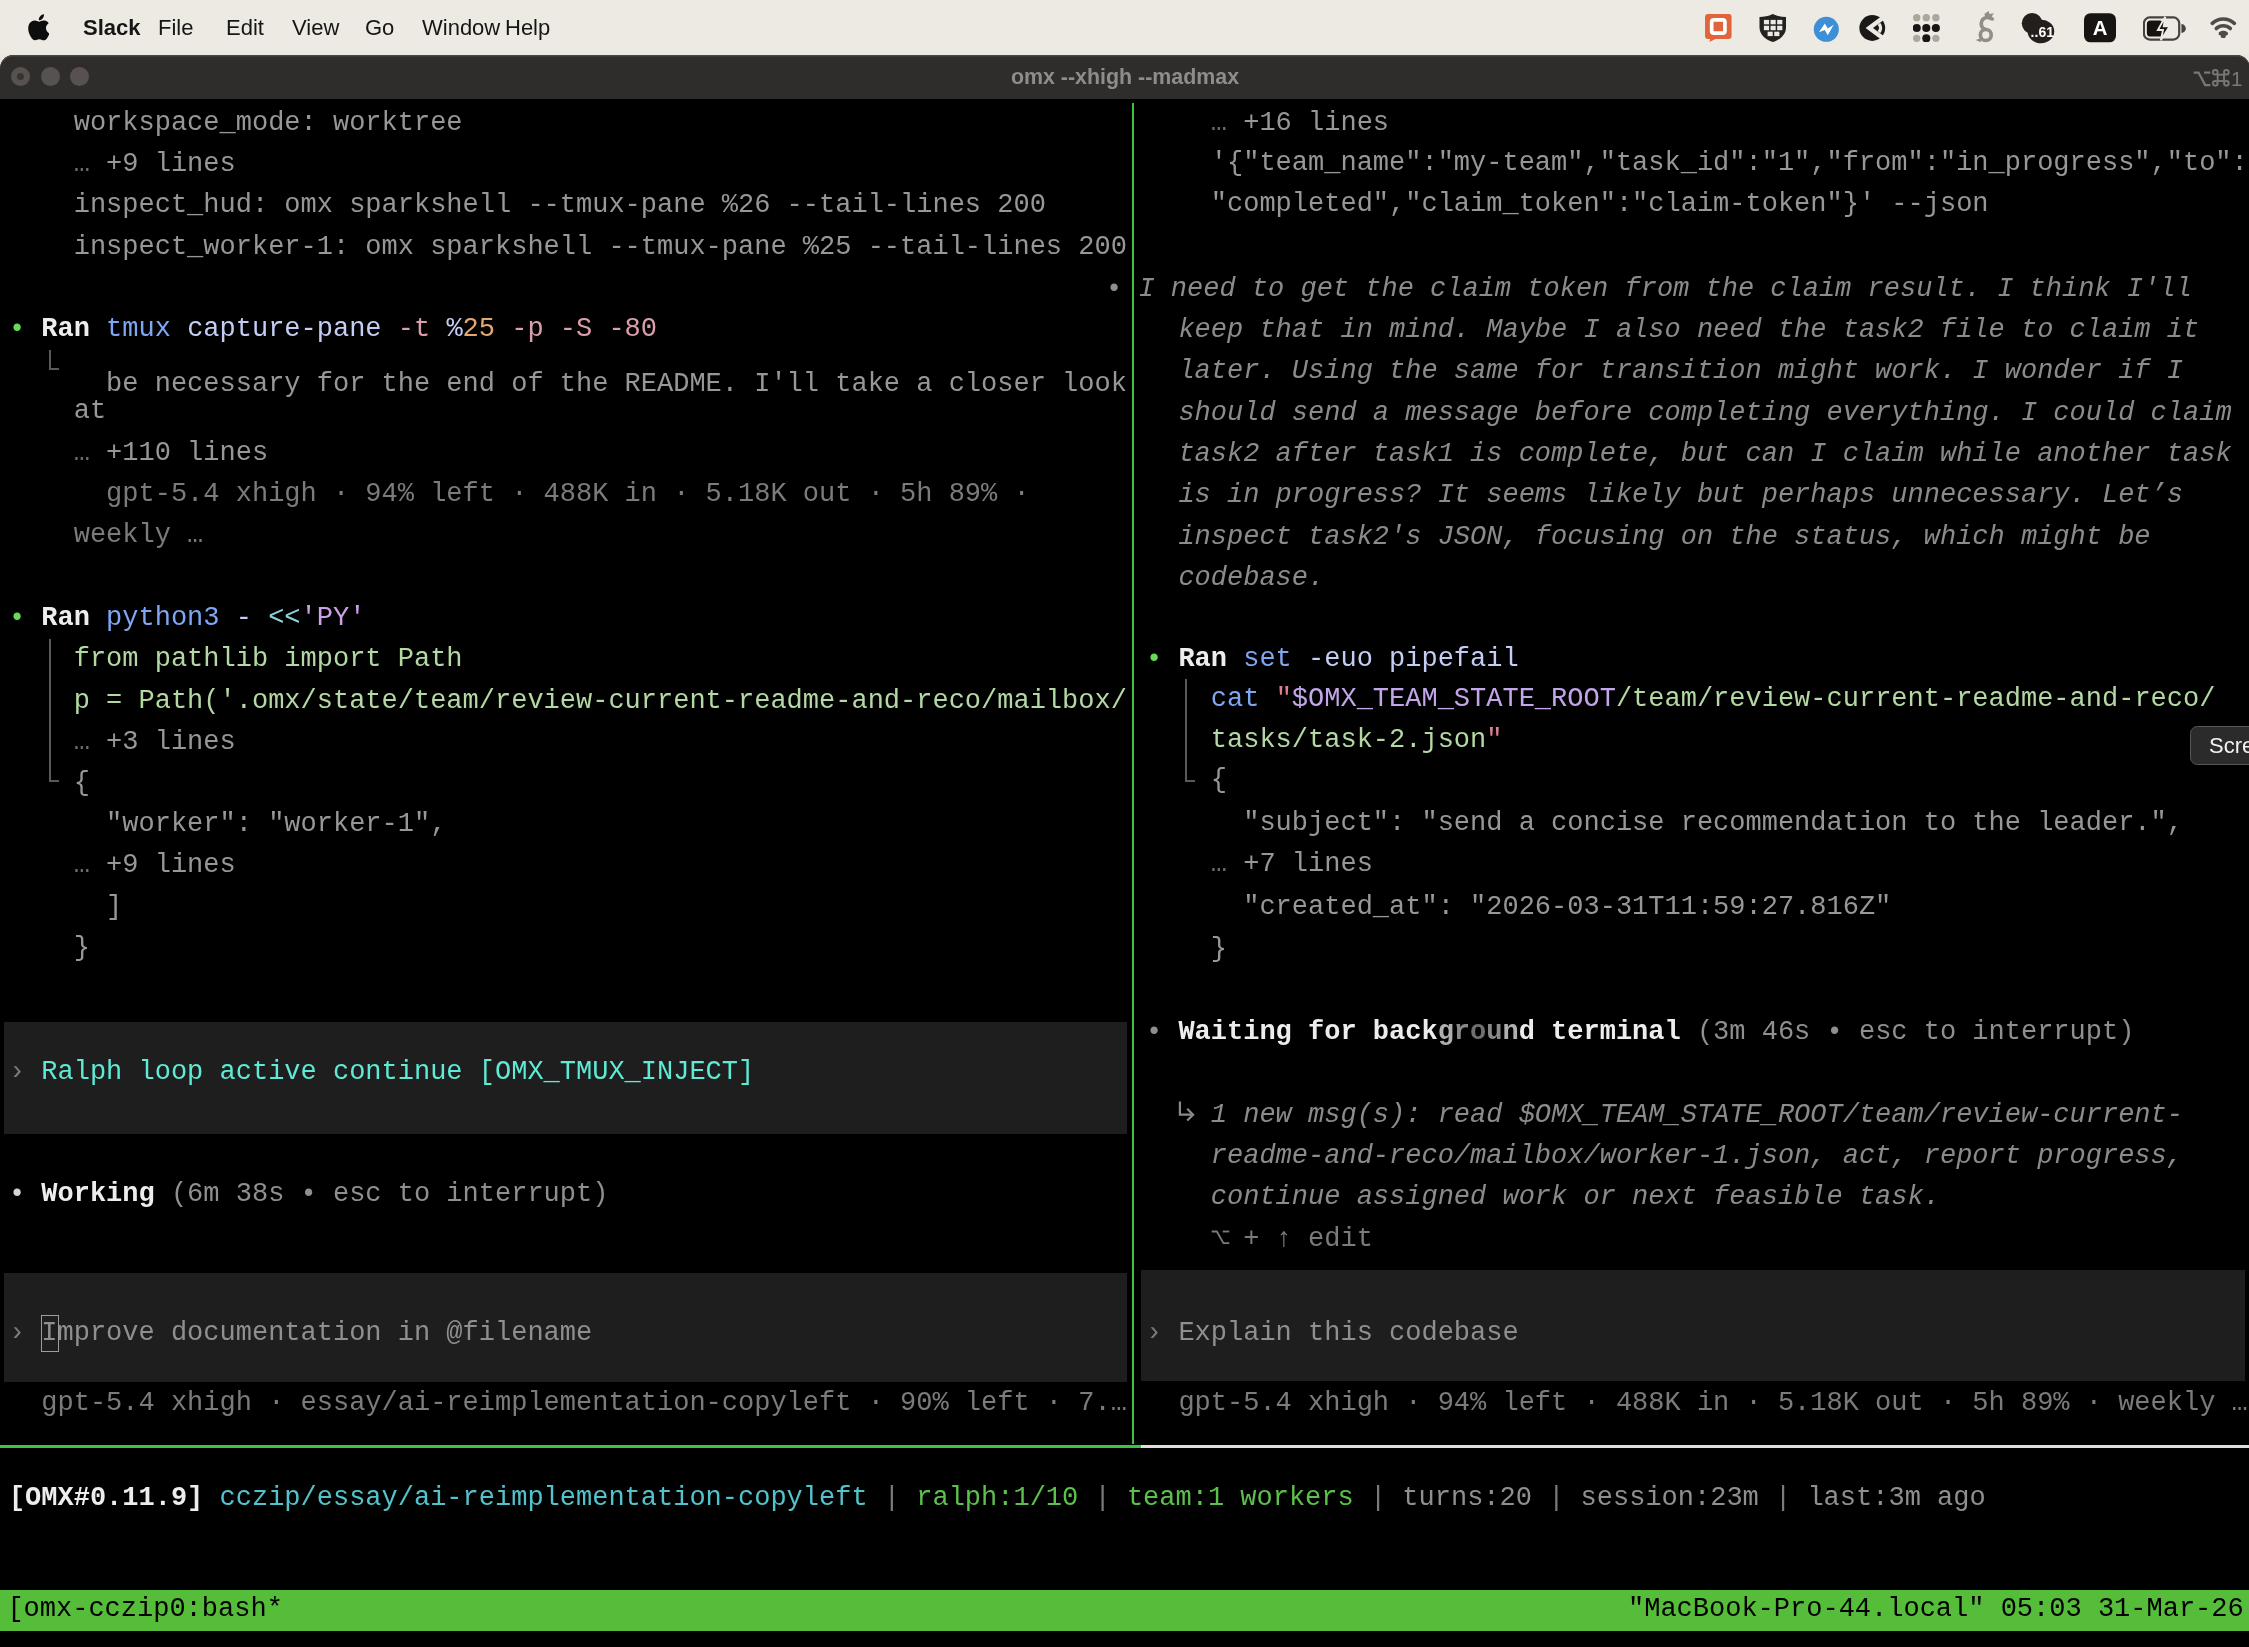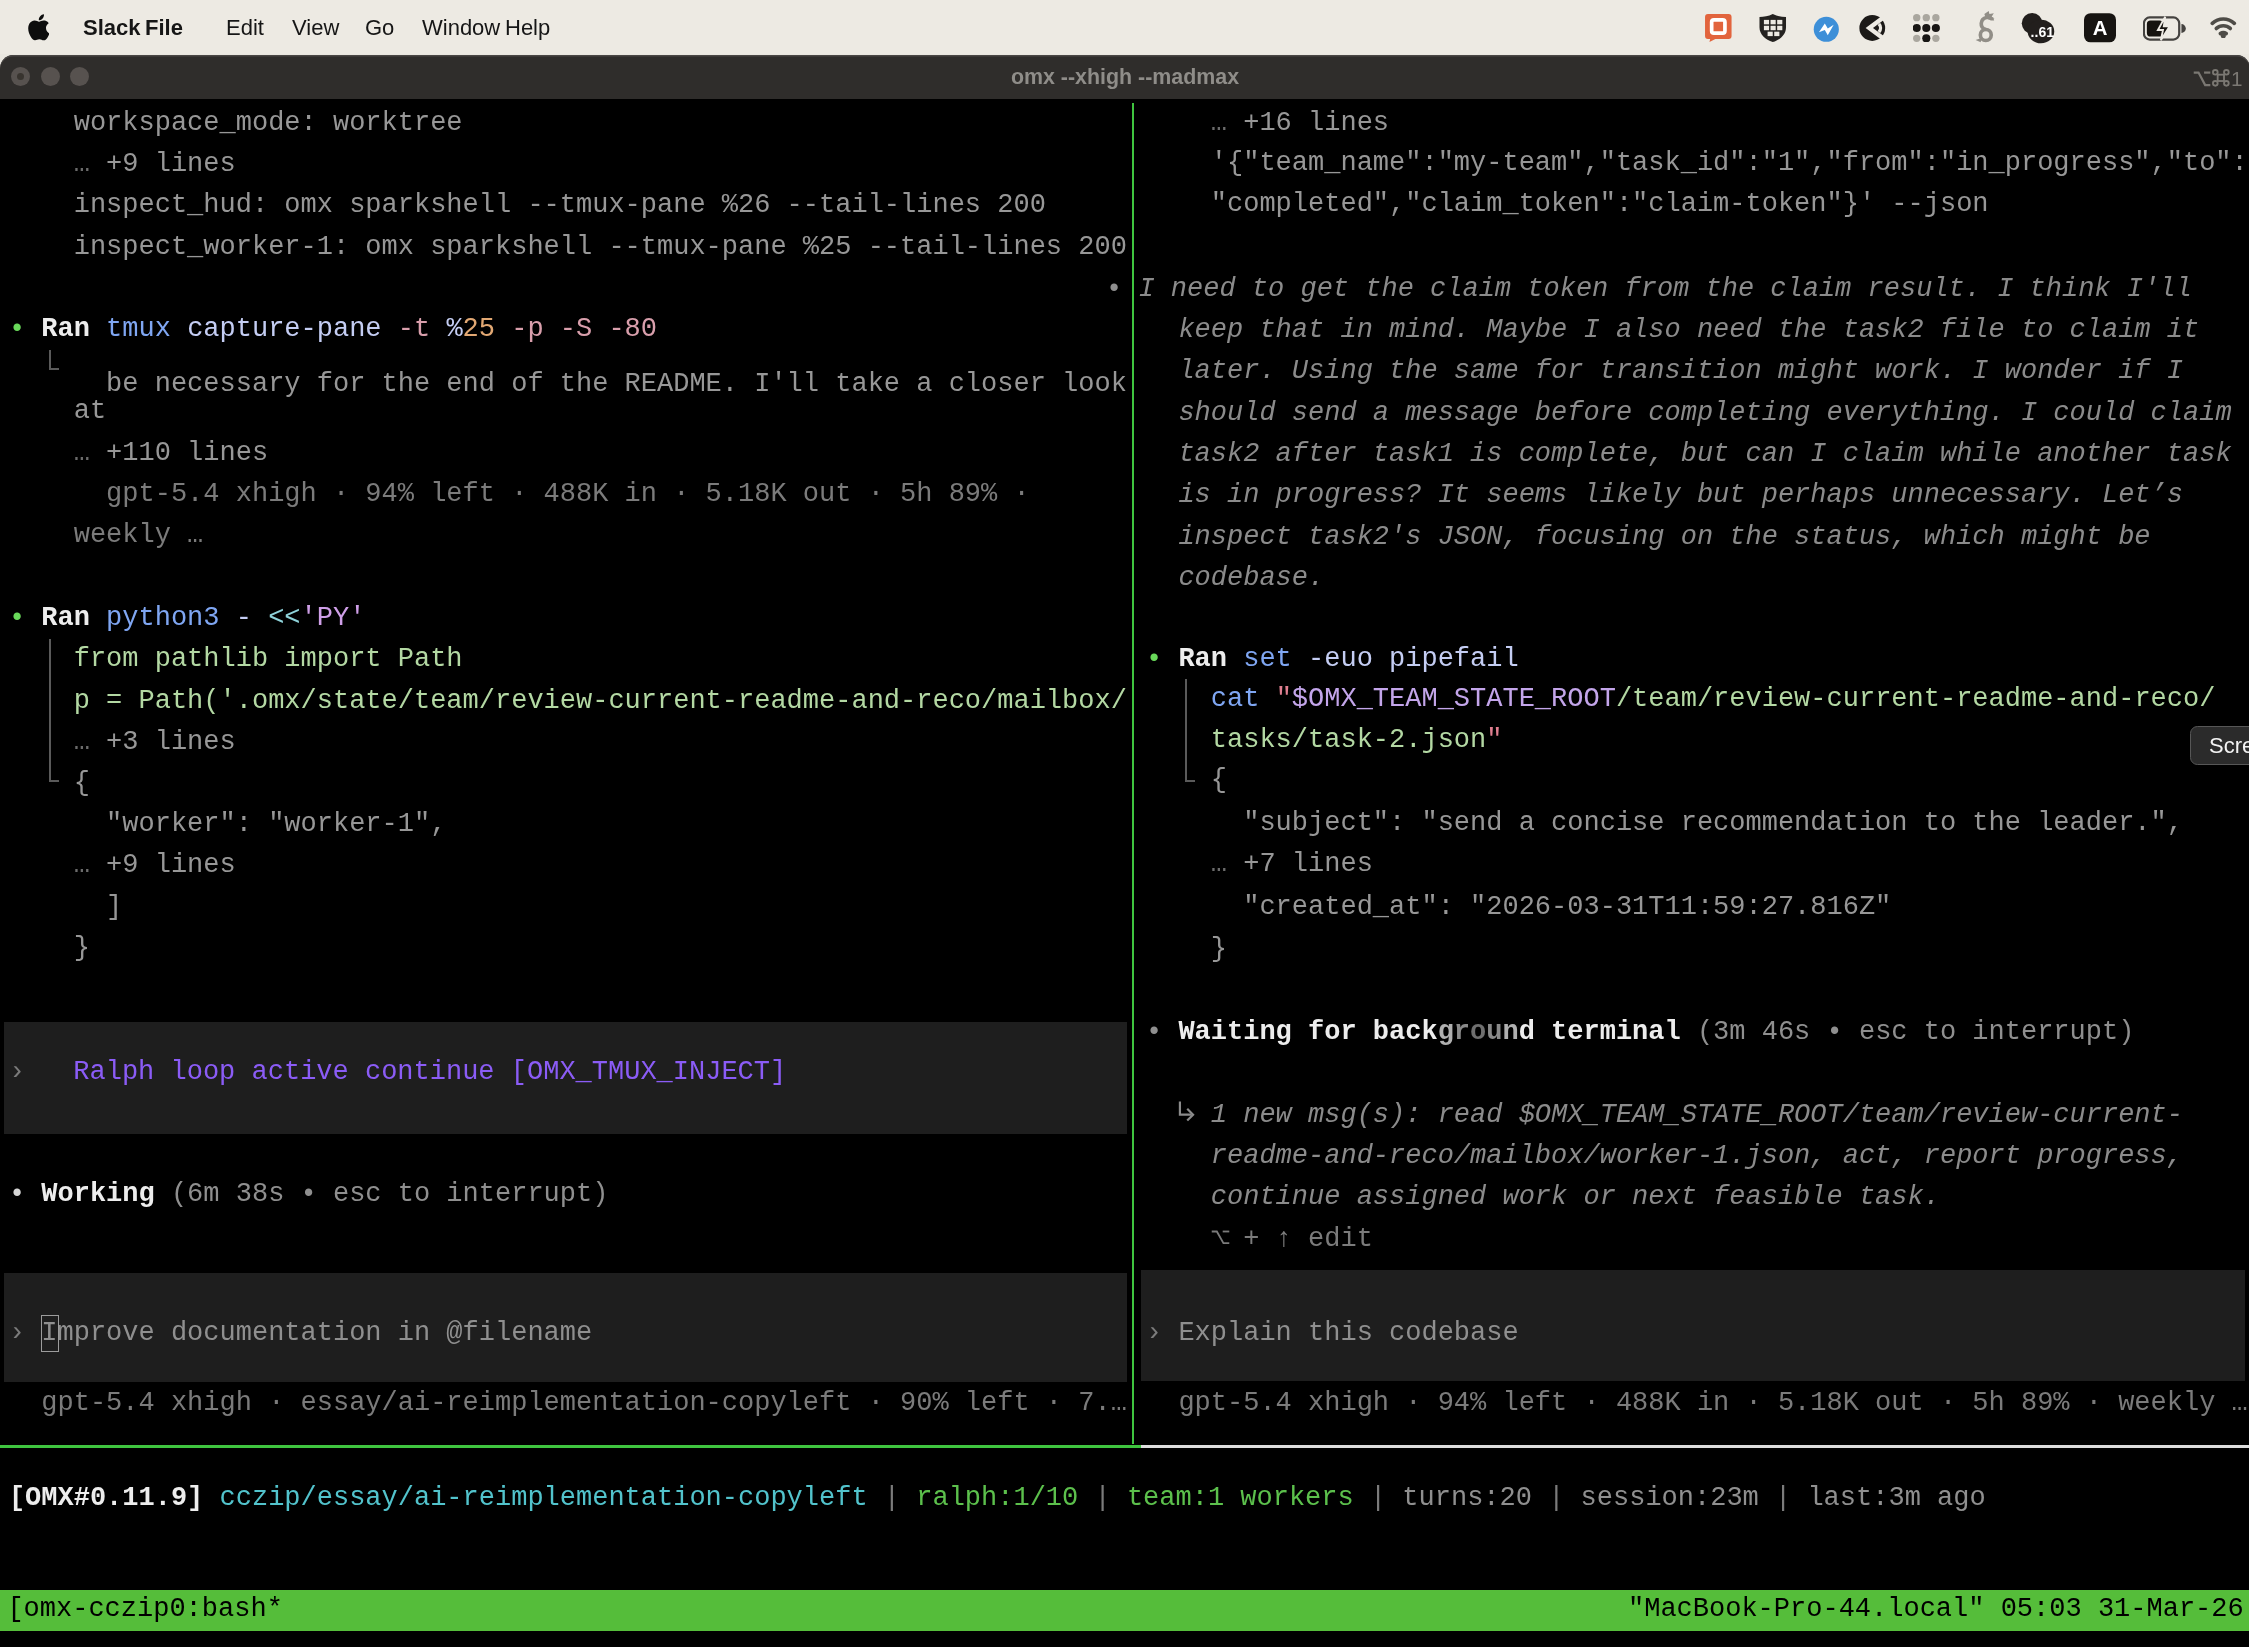--- a/index.html
+++ b/index.html
@@ -14,40 +14,40 @@
 .pale{color:#c4cdf3;margin-top:8px;}
 .pnk{color:#d99fac;}
 .org{color:#e2a873;}
 .pur{color:#cf9fe8;}
 .cyn{color:#8fd3da;}
 .grn{color:#b3d8a3;}
 .q{color:#e07f90;}
 .var{color:#c3a5ea;text-align:center;}
 .cy{color:#52c3cc;}
 .gn{color:#5cc04c;}
-.pt{color:#8b5cf6;margin-left:32px;}
+.pt{color:#5eead4;}
 .it{font-style:italic;color:#8b8b8b;}
 .sh1{font-weight:700;color:#b0b0b0;}
 .sh2{font-weight:700;color:#8a8a8a;}
 .sh3{font-weight:700;color:#6f6f6f;}
 .mi{position:absolute;top:0;height:54px;line-height:56px;font-size:22px;color:#161616;}
 .panel{position:absolute;background:#1e1e1e;}
 .conn{position:absolute;background:#5a5a5a;}
 </style></head>
 <body>
 
 <div style="position:absolute;left:0;top:99px;width:2250px;height:1549px;background:#000;"></div>
 
 <div style="position:absolute;left:0;top:0;width:2250px;height:54px;background:#edeae3;"></div>
 <div style="position:absolute;left:0;top:54px;width:2250px;height:45px;background:#eae7e0;"></div>
 <svg style="position:absolute;left:28px;top:14px" width="21.4" height="26.6" viewBox="0 0 30 36">
   <path fill="#0d0d0d" d="M25.2 19.1c0-4.6 3.8-6.8 4-6.9-2.2-3.2-5.5-3.6-6.7-3.7-2.9-.3-5.6 1.7-7 1.7-1.4 0-3.7-1.6-6.1-1.6-3.1 0-6 1.8-7.6 4.6-3.2 5.6-.8 13.9 2.3 18.5 1.5 2.2 3.4 4.7 5.8 4.6 2.3-.1 3.2-1.5 6-1.5 2.8 0 3.6 1.5 6.1 1.5 2.5 0 4.1-2.3 5.6-4.5 1.8-2.6 2.5-5.1 2.5-5.2-.1-.1-4.9-1.9-4.9-7.5zM20.5 5.5c1.3-1.5 2.1-3.7 1.9-5.8-1.8.1-4 1.2-5.3 2.7-1.2 1.4-2.2 3.6-1.9 5.7 2 .2 4-1 5.3-2.6z"></path>
 </svg>
 <div class="mi" style="left:83px;font-weight:700">Slack</div>
-<div class="mi" style="left:145px;font-weight:700">File</div>
+<div class="mi" style="left:158px;font-weight:400">File</div>
 <div class="mi" style="left:226px;font-weight:400">Edit</div>
 <div class="mi" style="left:292px;font-weight:400">View</div>
 <div class="mi" style="left:365px;font-weight:400">Go</div>
 <div class="mi" style="left:422px;font-weight:400">Window</div>
 <div class="mi" style="left:505px;font-weight:400">Help</div>
 
 <svg style="position:absolute;left:1705px;top:14px" width="26.6" height="28" viewBox="0 0 36 38">
   <path fill="#e2643d" d="M4 0h28a4 4 0 0 1 4 4v26a4 4 0 0 1-4 4H14l-8 4 1-4H4a4 4 0 0 1-4-4V4a4 4 0 0 1 4-4z"></path>
   <rect x="9" y="8" width="18" height="18" rx="3" fill="none" stroke="#fff" stroke-width="5"></rect>
 </svg>

